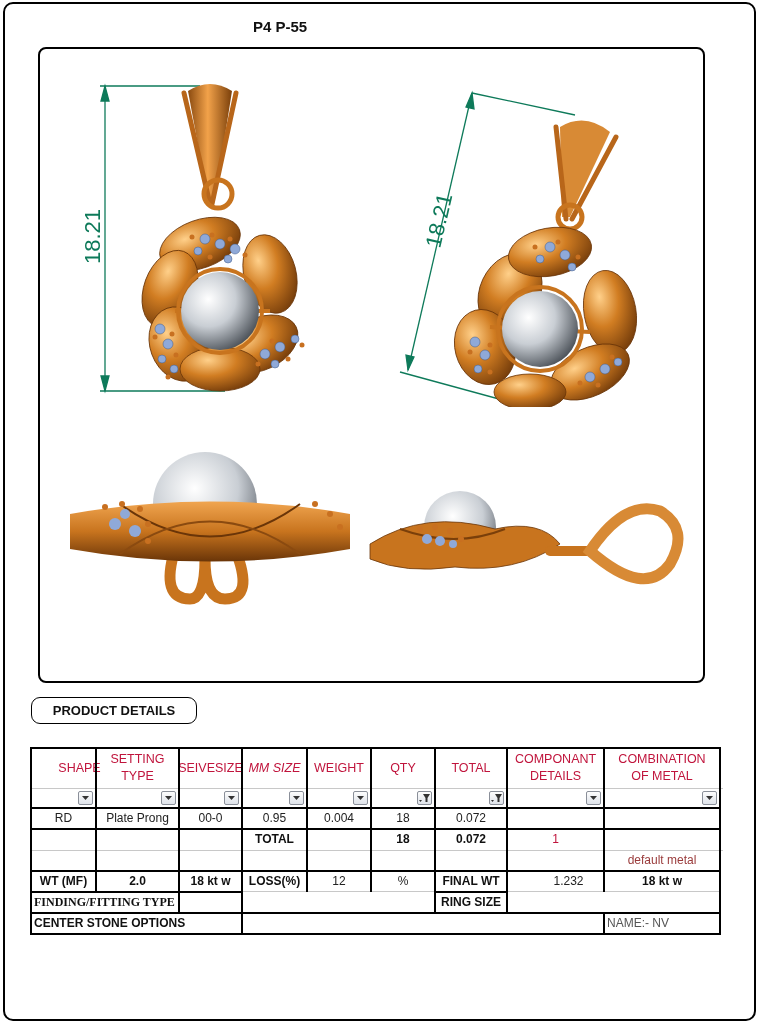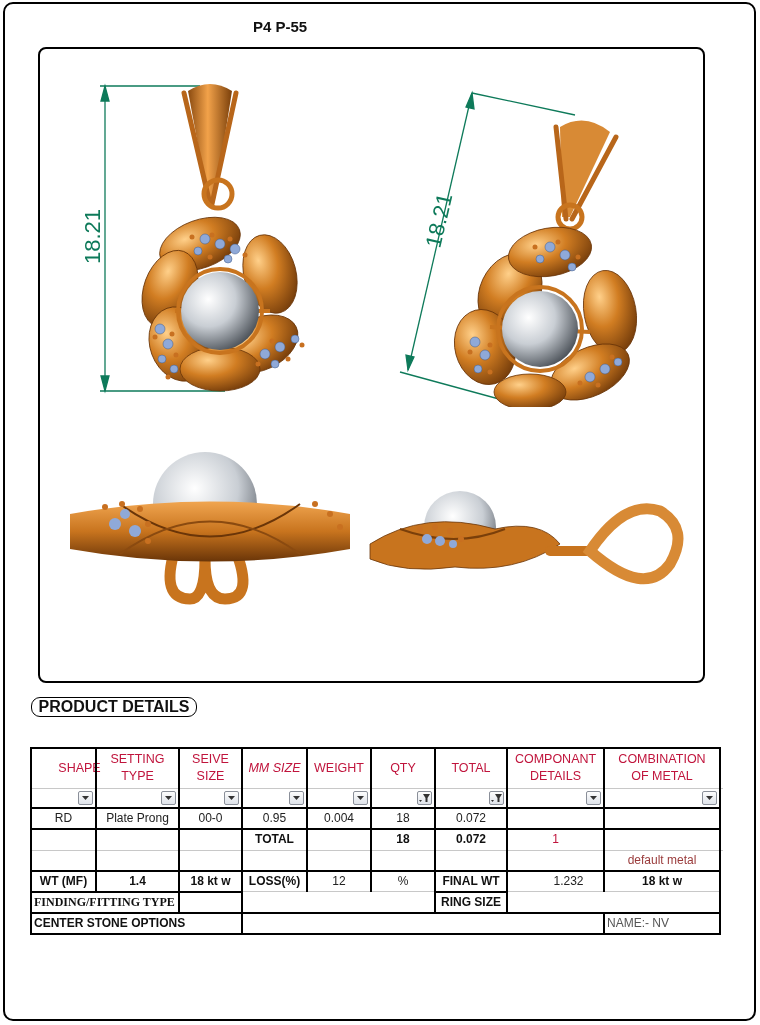--- a/index.html
+++ b/index.html
@@ -14,23 +14,23 @@
     position: absolute; left: 230px; top: 18px; width: 100px; text-align: center;
     font-size: 15px; font-weight: bold; color: #111;
   }
   .image-frame {
     position: absolute; left: 38px; top: 47px; width: 667px; height: 636px;
     border: 2px solid #000; border-radius: 8px; background: #fff;
   }
   .view { position: absolute; }
 
   .pd-label {
-    position: absolute; left: 31px; top: 697px; width: 166px; height: 20px;
+    position: absolute; left: 31px; top: 697px; width: 166px; height: 27px;
     border: 1.5px solid #000; border-radius: 9px;
-    font-size: 16px; font-weight: bold; color: #111;
+    font-size: 13px; font-weight: bold; color: #111;
     display: flex; align-items: center; justify-content: center;
   }
 
   .tbl { position: absolute; left: 31px; top: 748px; width: 689px; }
   .row { position: absolute; left: 0; display: flex; }
   .cell {
     position: absolute; top: 0; height: 100%;
     display: flex; align-items: center; justify-content: center;
     font-size: 12px; color: #222; text-align: center; line-height: 1.35;
     font-family: "Liberation Sans", sans-serif;
@@ -272,21 +272,21 @@
 <div class="tbl">
 
   <div class="row" style="top:0; height:40px; width:689px;">
     <div class="cell hdr" style="left:0; width:65px;margin-left:16px;">
         <span>SHAPE</span>
       </div>
     <div class="cell hdr" style="left:65px; width:83px; flex-direction:column;">
         <span>SETTING</span>
         <span>TYPE</span>
       </div>
-    <div class="cell hdr" style="left:148px; width:63px; flex-direction:column;">
+    <div class="cell hdr" style="left:148px; width:63px; flex-direction:row;">
         <span>SEIVE</span>
         <span>SIZE</span>
       </div>
     <div class="cell hdr" style="left:211px; width:65px;font-style:italic;">
         <span>MM SIZE</span>
       </div>
     <div class="cell hdr" style="left:276px; width:64px;">
         <span>WEIGHT</span>
       </div>
     <div class="cell hdr" style="left:340px; width:64px;">
@@ -373,21 +373,21 @@
     <div class="cell bold" style="left:404px; width:72px;">0.072</div>
     <div class="cell red" style="left:476px; width:97px;">1</div>
   </div>
 
   <div class="row" style="top:102px; height:21px; width:624px;">
     <div class="cell brownish" style="left:573px; width:116px;">default metal</div>
   </div>
 
   <div class="row" style="top:123px; height:21px; width:689px;">
     <div class="cell bold" style="left:0; width:65px;">WT (MF)</div>
-    <div class="cell bold" style="left:65px; width:83px;">1.4</div>
+    <div class="cell bold" style="left:65px; width:83px;">2.0</div>
     <div class="cell bold" style="left:148px; width:63px;">18 kt w</div>
     <div class="cell bold" style="left:211px; width:65px;border-radius:7px;">LOSS(%)</div>
     <div class="cell" style="left:276px; width:64px;">12</div>
     <div class="cell" style="left:340px; width:64px;">%</div>
     <div class="cell bold" style="left:404px; width:72px;">FINAL WT</div>
     <div class="cell" style="left:489px; width:97px;">1.232</div>
     <div class="cell bold" style="left:573px; width:116px;">18 kt w</div>
   </div>
 
   <div class="row" style="top:144px; height:21px; width:689px;">

